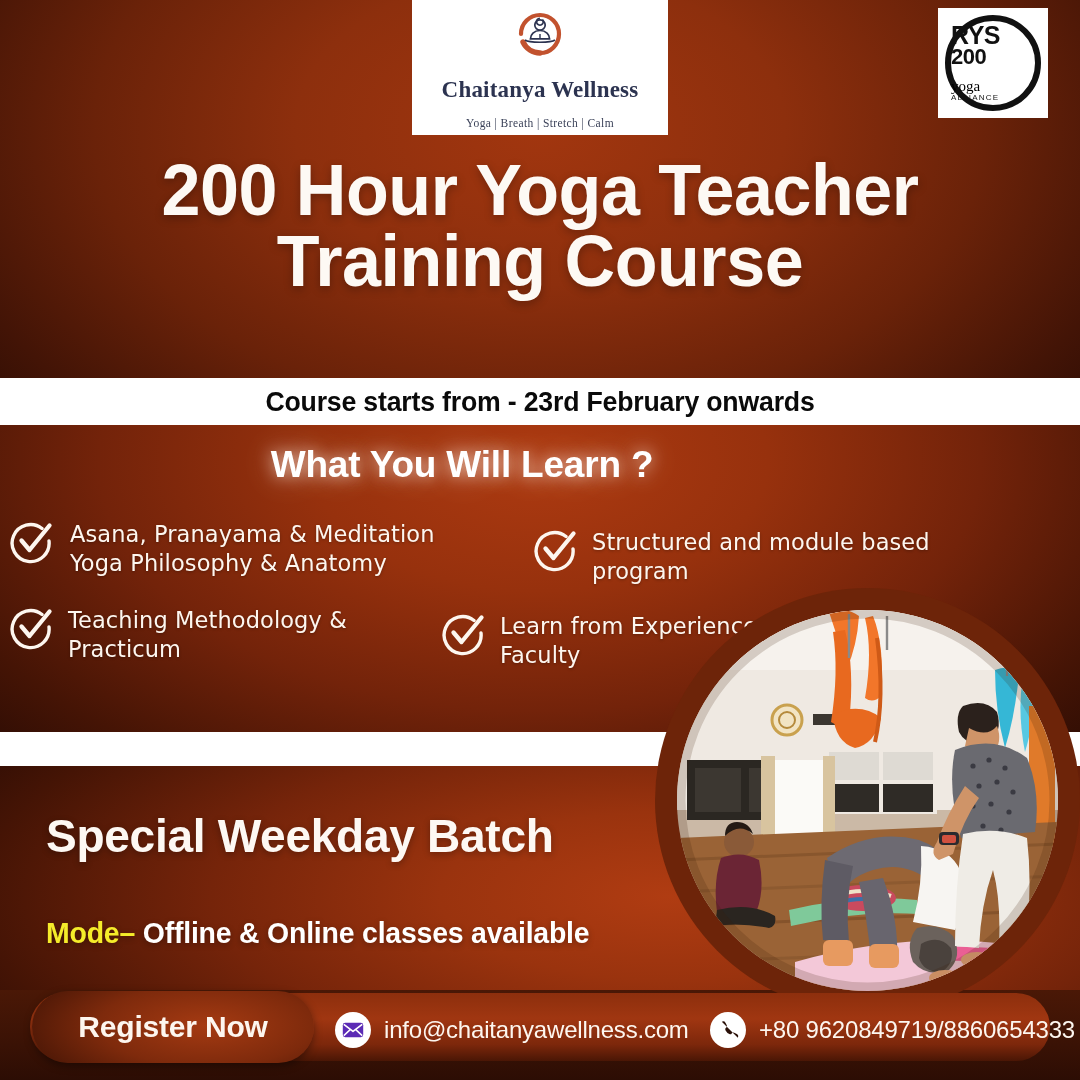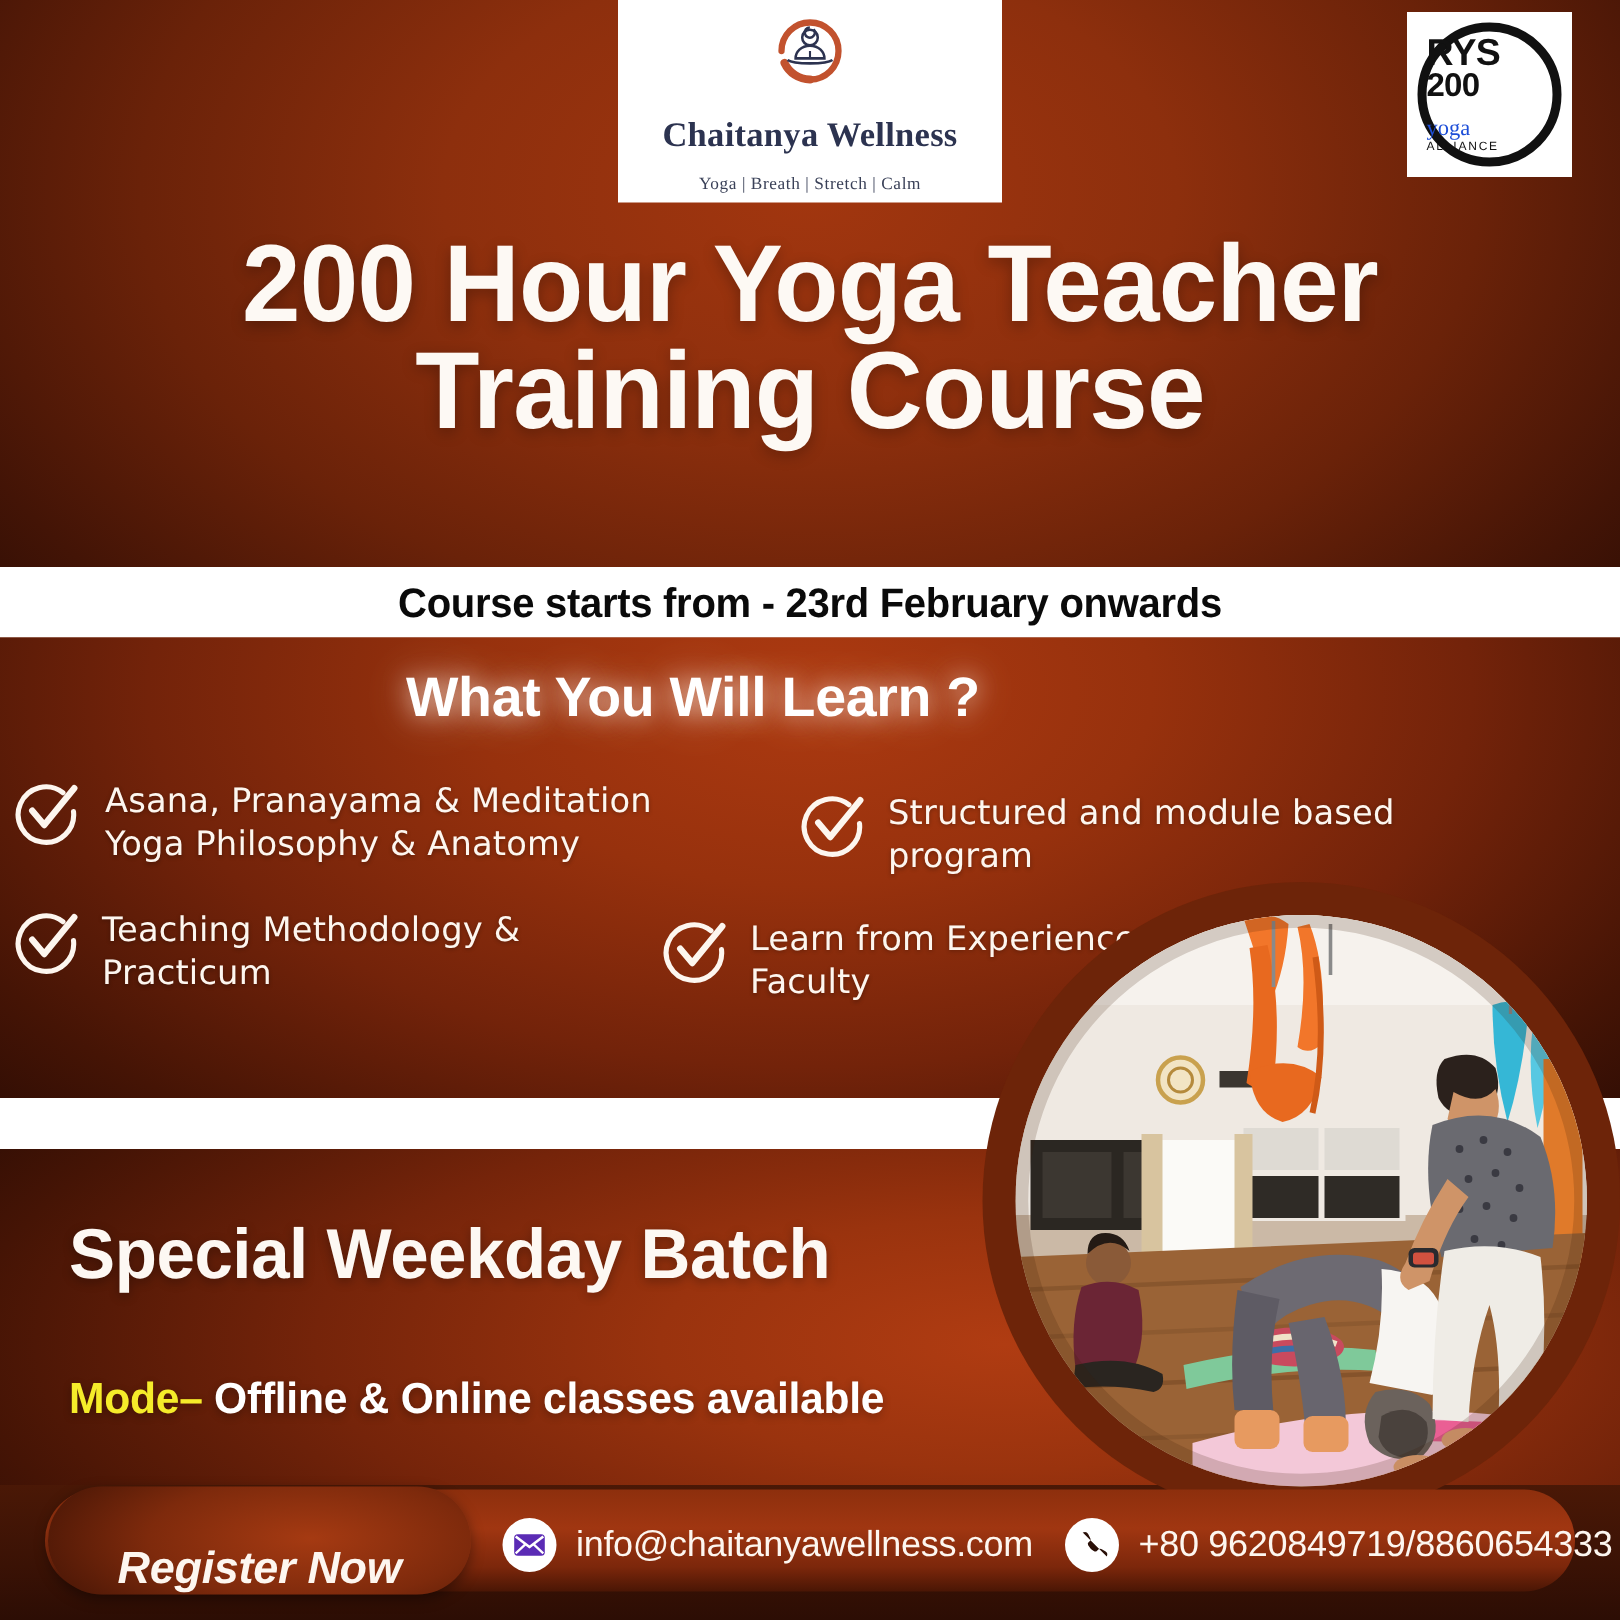--- a/index.html
+++ b/index.html
@@ -54,21 +54,21 @@
     position:absolute;left:938px;top:8px;width:110px;height:110px;
     background:#fff;display:flex;align-items:center;justify-content:center;
   }
   .rys-circle{
     width:96px;height:96px;border-radius:50%;border:6px solid #111;
     display:flex;flex-direction:column;align-items:flex-start;justify-content:center;
     box-sizing:border-box;background:#fff;
   }
   .rys-1{font-size:25px;font-weight:700;color:#111;line-height:.94;letter-spacing:-.5px;}
   .rys-2{font-size:22px;font-weight:700;color:#111;line-height:.94;letter-spacing:-.5px;}
-  .rys-3{font-size:15px;color:#1d4ed8;line-height:1;margin-top:11px;font-family:"Liberation Serif",serif;}
+  .rys-3{font-size:15px;color:#000000;line-height:1;margin-top:11px;font-family:"Liberation Serif",serif;}
   .rys-4{font-size:8px;color:#111;letter-spacing:1.2px;line-height:1;}
 
   
   .headline{
     position:absolute;left:0;top:155px;width:1080px;text-align:center;
     color:#fdf9f4;font-weight:700;font-size:73px;line-height:.97;
     letter-spacing:-.5px;
     font-family:"Liberation Sans Narrow","Liberation Sans",sans-serif;
     transform:scaleX(.96);transform-origin:50% 50%;
     text-shadow:0 3px 10px rgba(0,0,0,.28);
@@ -141,23 +141,22 @@
   .footer-bar{
     position:absolute;left:30px;top:993px;width:1020px;height:68px;
     border-radius:34px;
     background:linear-gradient(180deg,#8d2f0d 0%,#a03611 38%,#7c270b 76%,#4a1605 100%);
     display:flex;align-items:center;
   }
   .register-pill{
     position:absolute;left:2px;top:-2px;width:282px;height:72px;
     border-radius:36px;
     background:radial-gradient(ellipse 240px 90px at 62% 48%, #a53a12 0%, #7e2a0c 45%, #431405 85%, #2e0c03 100%);
-    display:flex;align-items:flex-end;justify-content:center;
+    display:flex;align-items:center;justify-content:center;
     box-shadow:0 3px 9px rgba(0,0,0,.4);
-    font-style:italic;
   }
   .register-label{
     color:#fdf6ef;font-weight:700;font-size:30px;letter-spacing:-.2px;
     font-family:"Liberation Sans Narrow","Liberation Sans",sans-serif;
   }
   .contact{
     position:absolute;display:flex;align-items:center;gap:13px;
     color:#fdf6ef;font-size:24px;font-weight:400;letter-spacing:-.2px;
     font-family:"Liberation Sans Narrow","Liberation Sans",sans-serif;
     white-space:nowrap;

